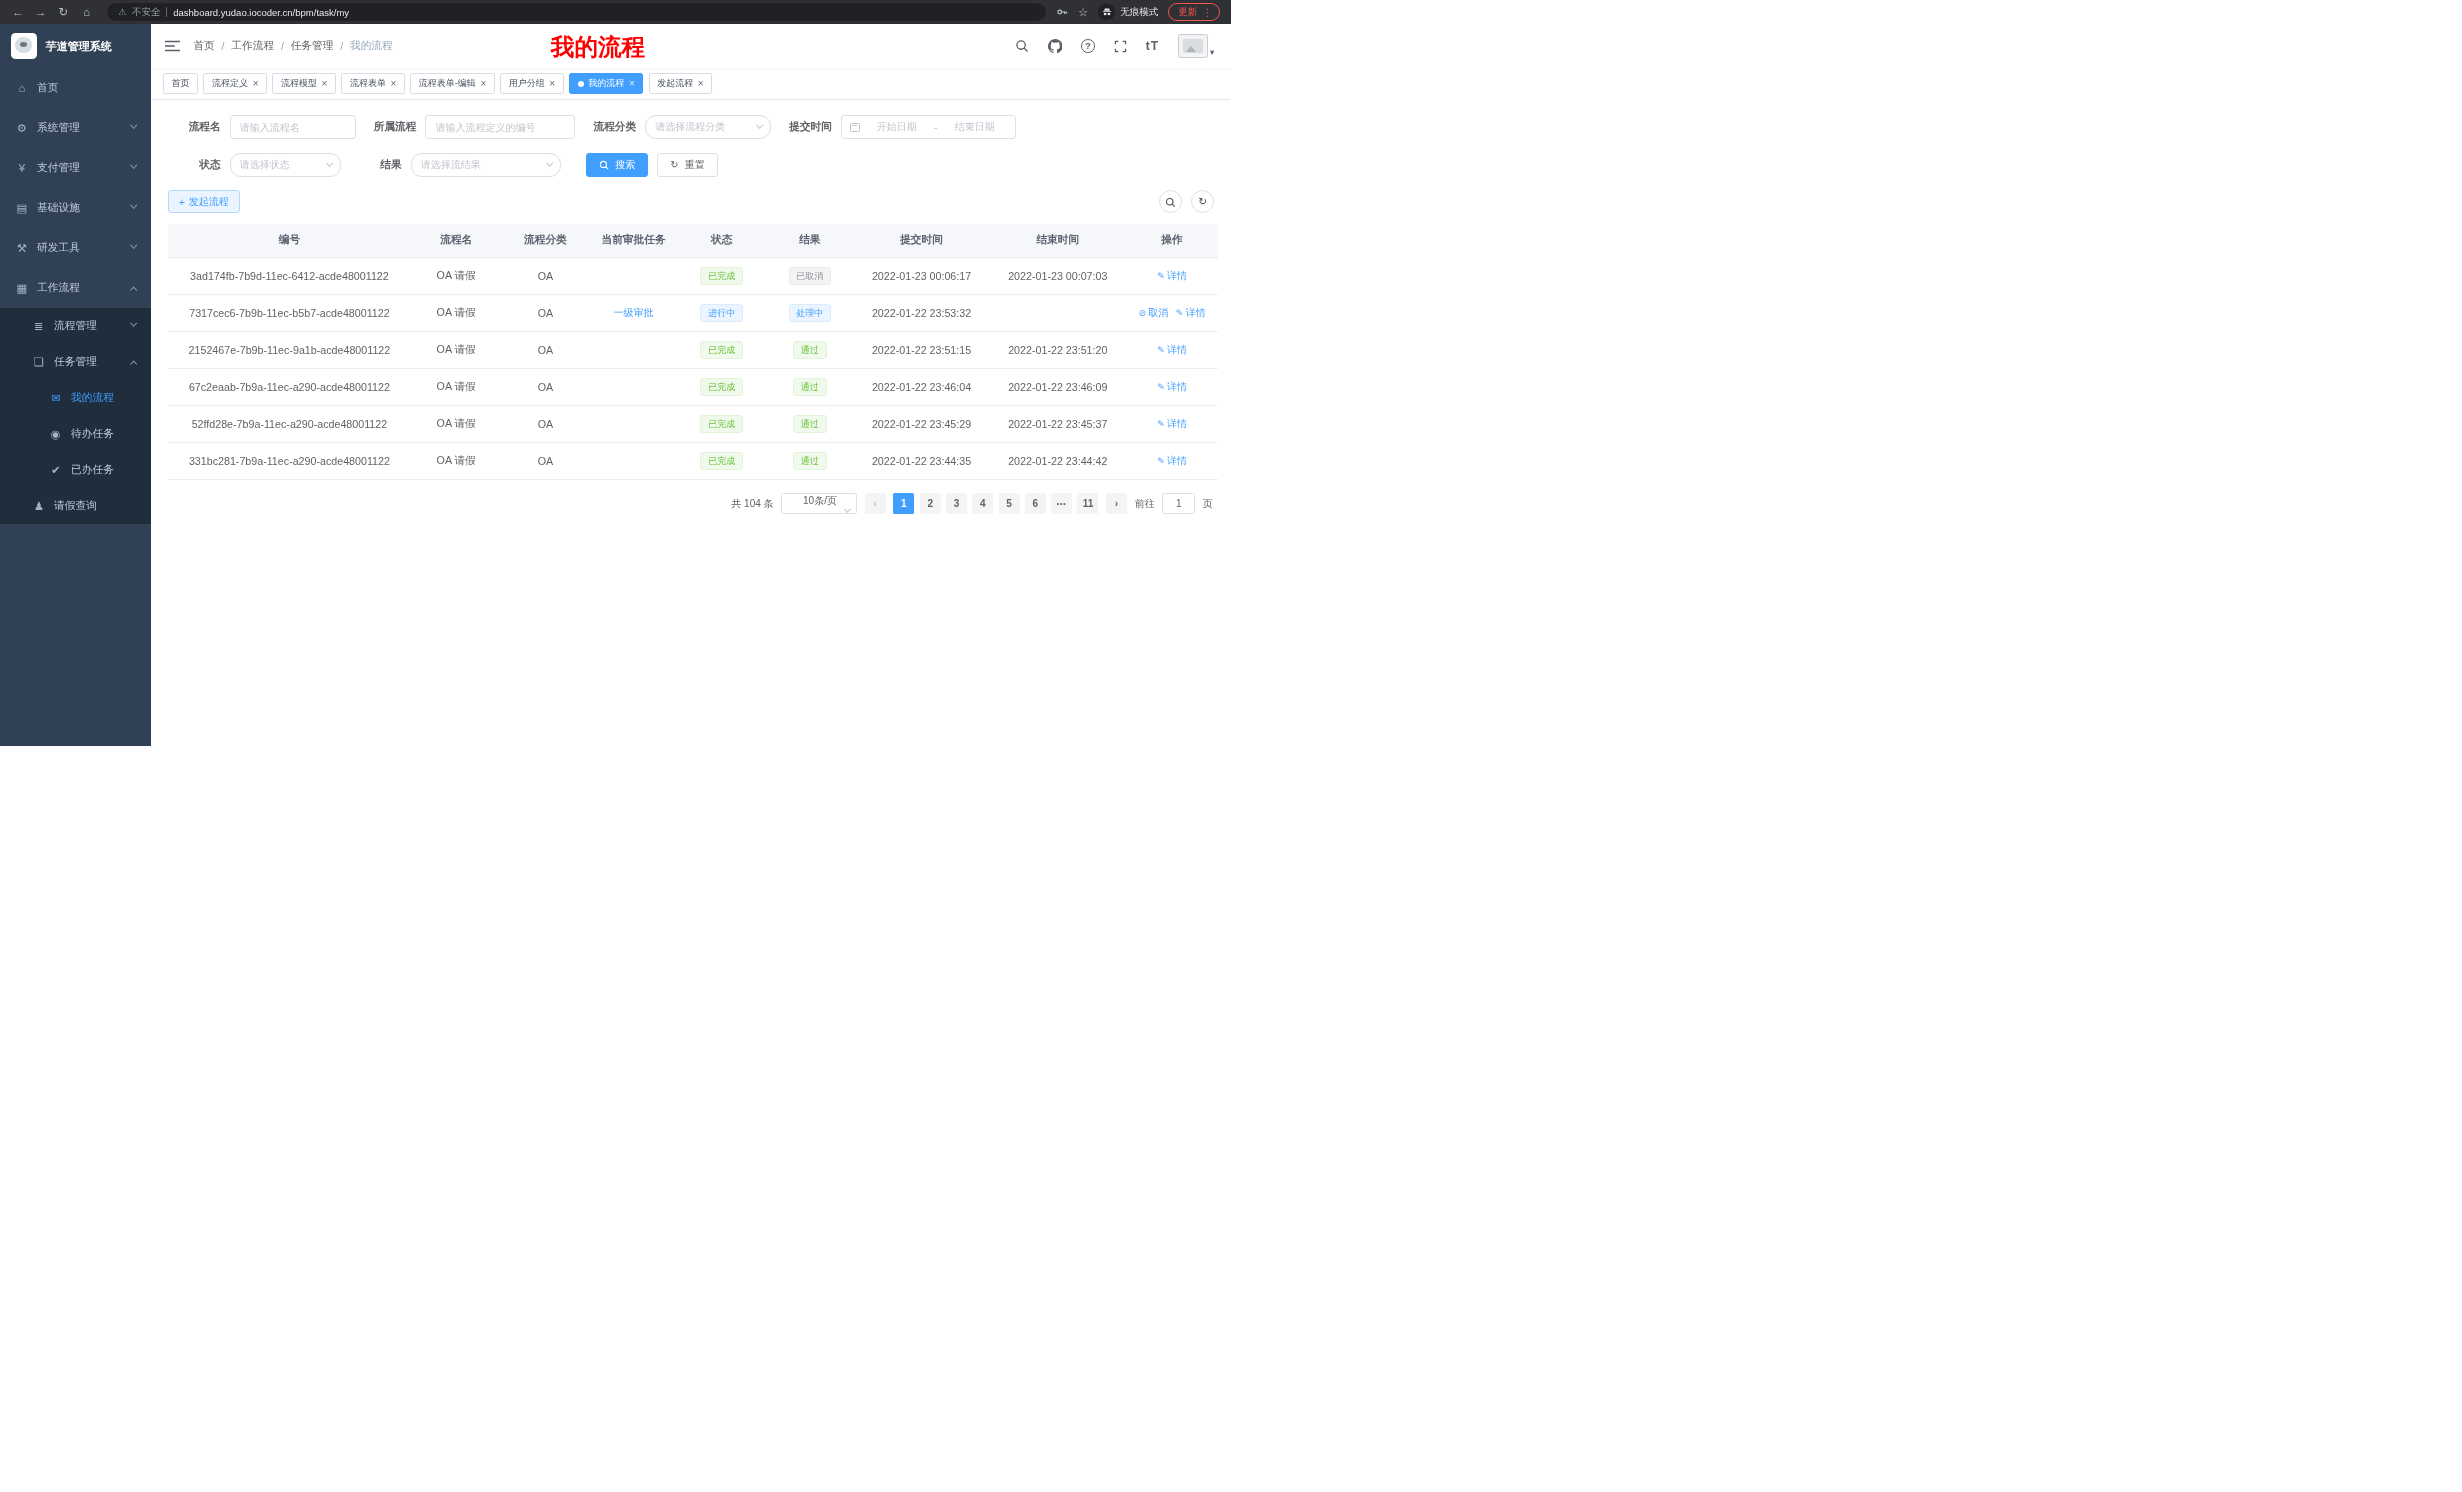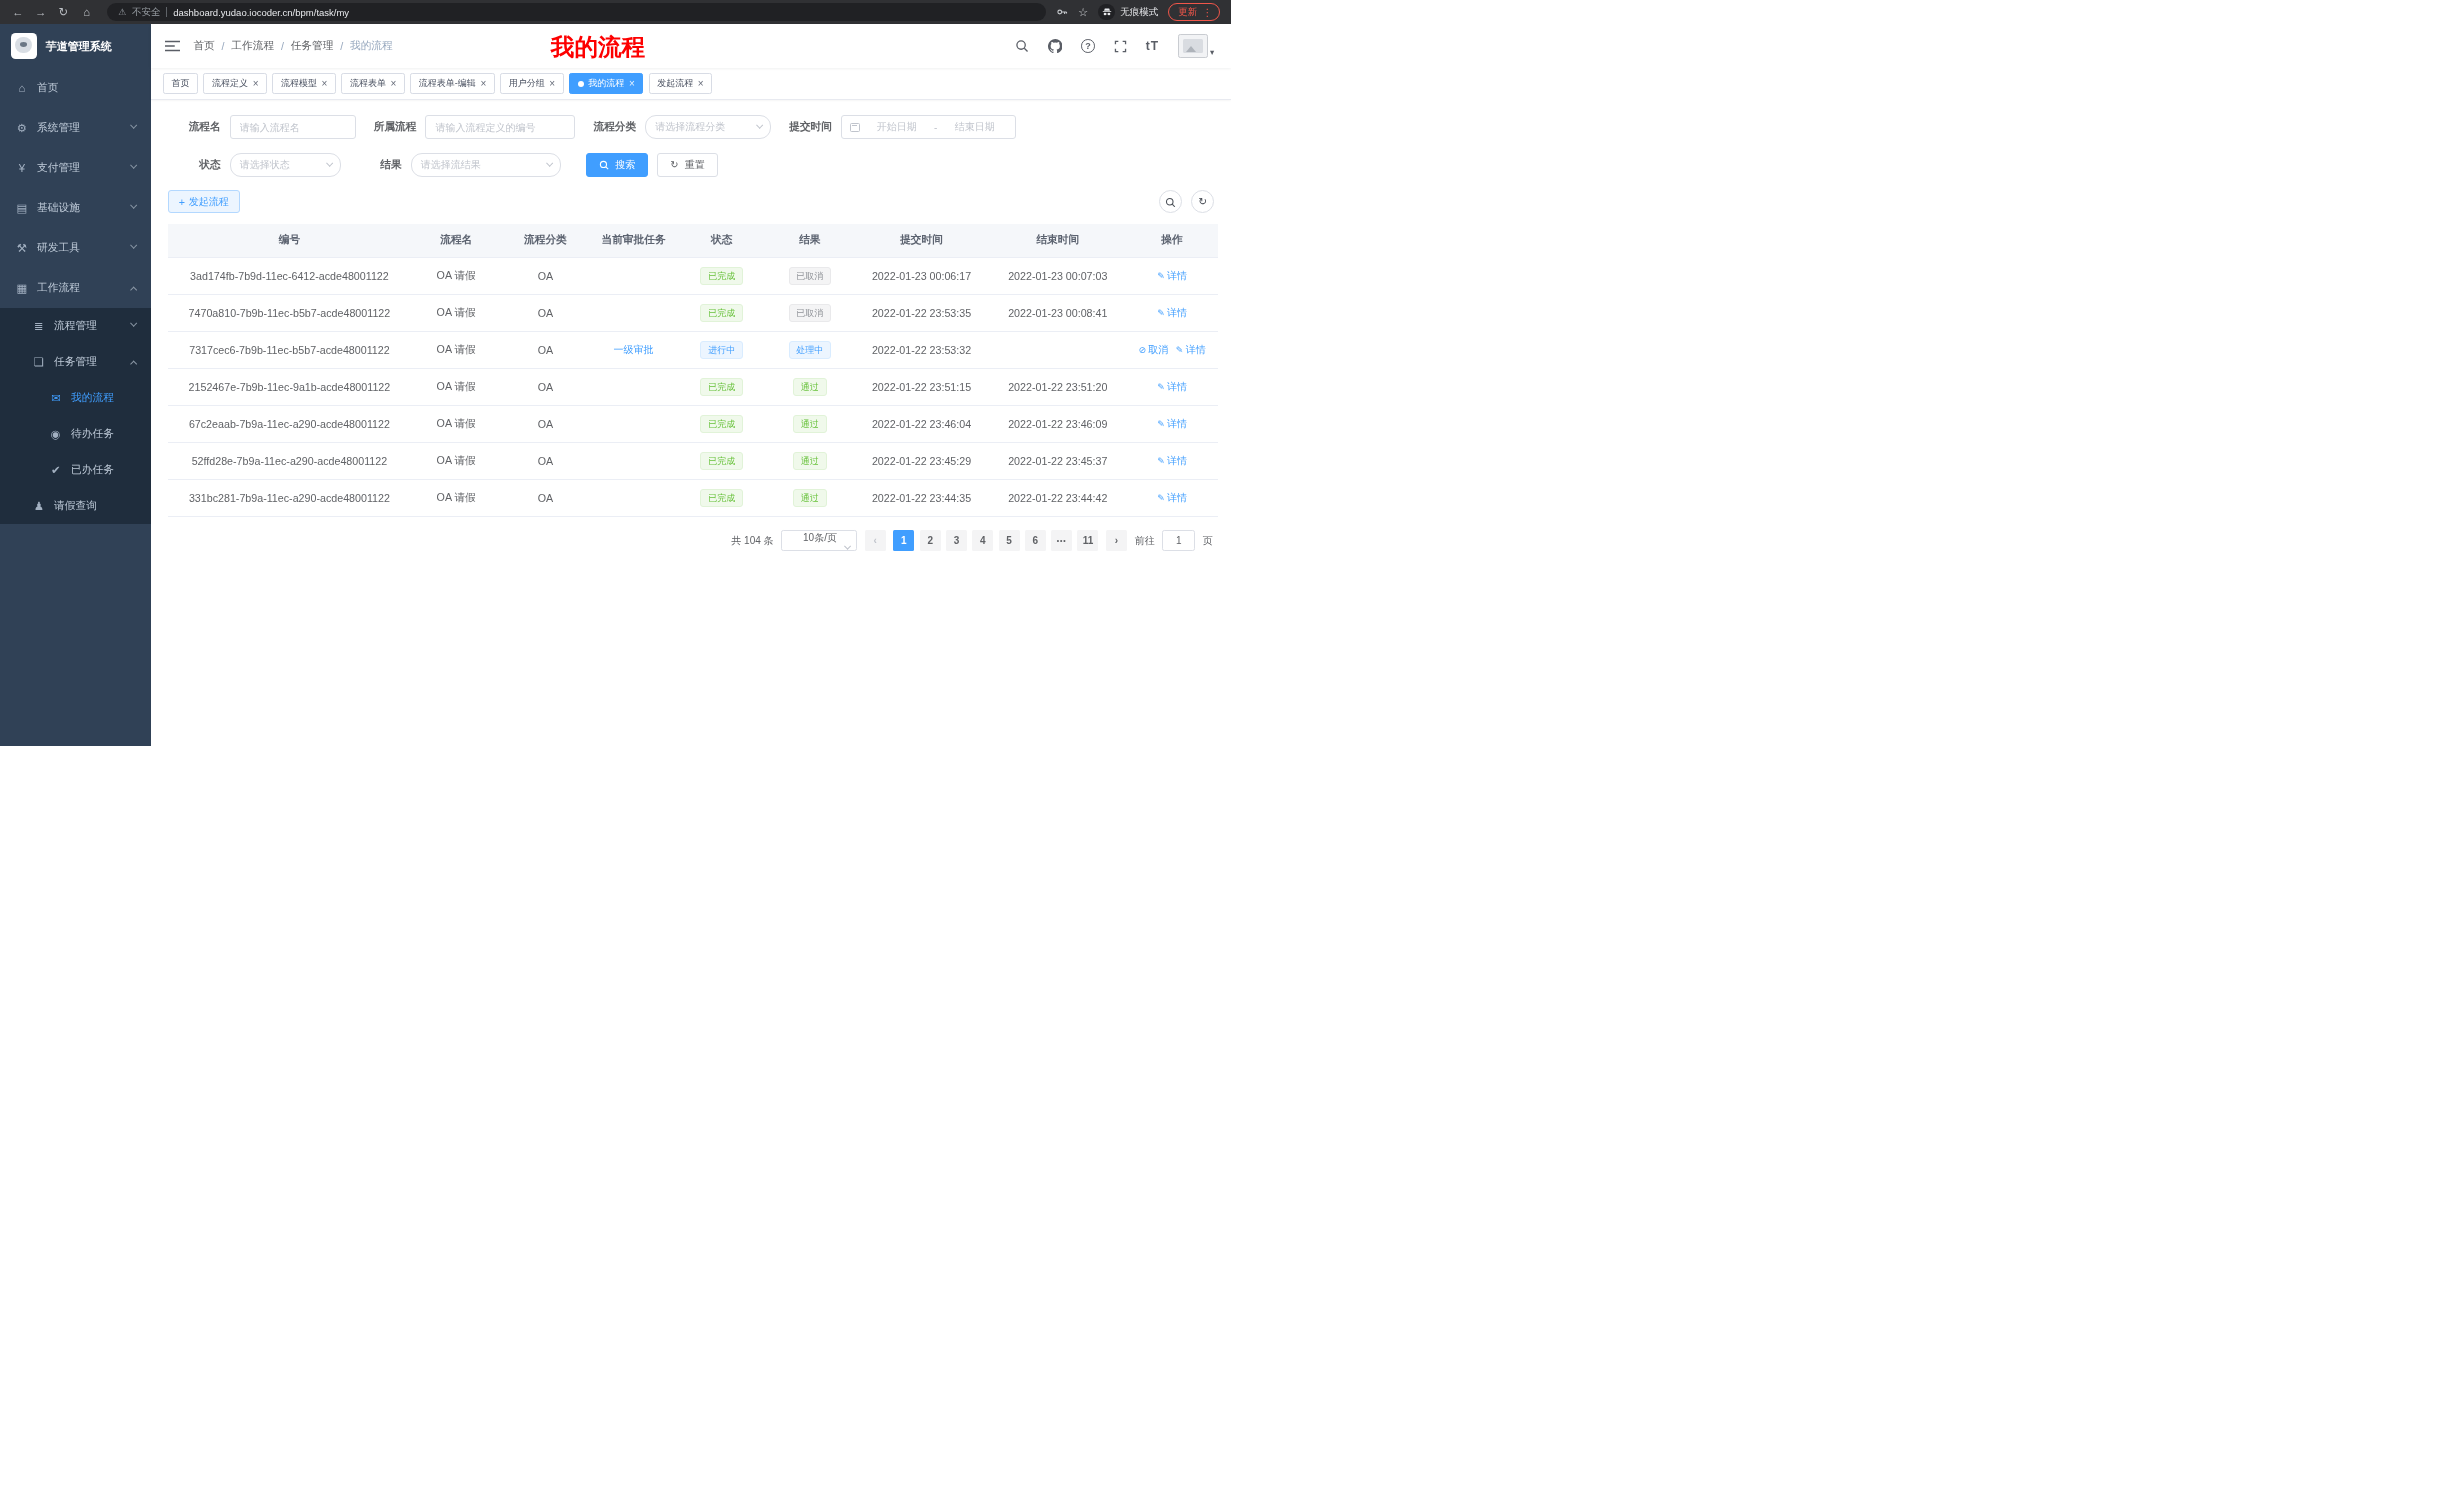--- a/index.html
+++ b/index.html
@@ -410,34 +410,20 @@
                 <td><span class="el-tag success">已完成</span></td>
                 <td><span class="el-tag info">已取消</span></td>
                 <td>2022-01-23 00:06:17</td>
                 <td>2022-01-23 00:07:03</td>
                 <td><a class="link">
                     <span class="lnk-ic">✎</span>
                     <span>详情</span>
                   </a></td>
               </tr>
               <tr>
-                <td>7470a810-7b9b-11ec-b5b7-acde48001122</td>
-                <td>OA 请假</td>
-                <td>OA</td>
-                <td></td>
-                <td><span class="el-tag success">已完成</span></td>
-                <td><span class="el-tag info">已取消</span></td>
-                <td>2022-01-22 23:53:35</td>
-                <td>2022-01-23 00:08:41</td>
-                <td><a class="link">
-                    <span class="lnk-ic">✎</span>
-                    <span>详情</span>
-                  </a></td>
-              </tr>
-              <tr>
                 <td>7317cec6-7b9b-11ec-b5b7-acde48001122</td>
                 <td>OA 请假</td>
                 <td>OA</td>
                 <td><a class="link">一级审批</a></td>
                 <td><span class="el-tag primary">进行中</span></td>
                 <td><span class="el-tag primary">处理中</span></td>
                 <td>2022-01-22 23:53:32</td>
                 <td></td>
                 <td><a class="link">
                     <span class="lnk-ic">⊘</span>

